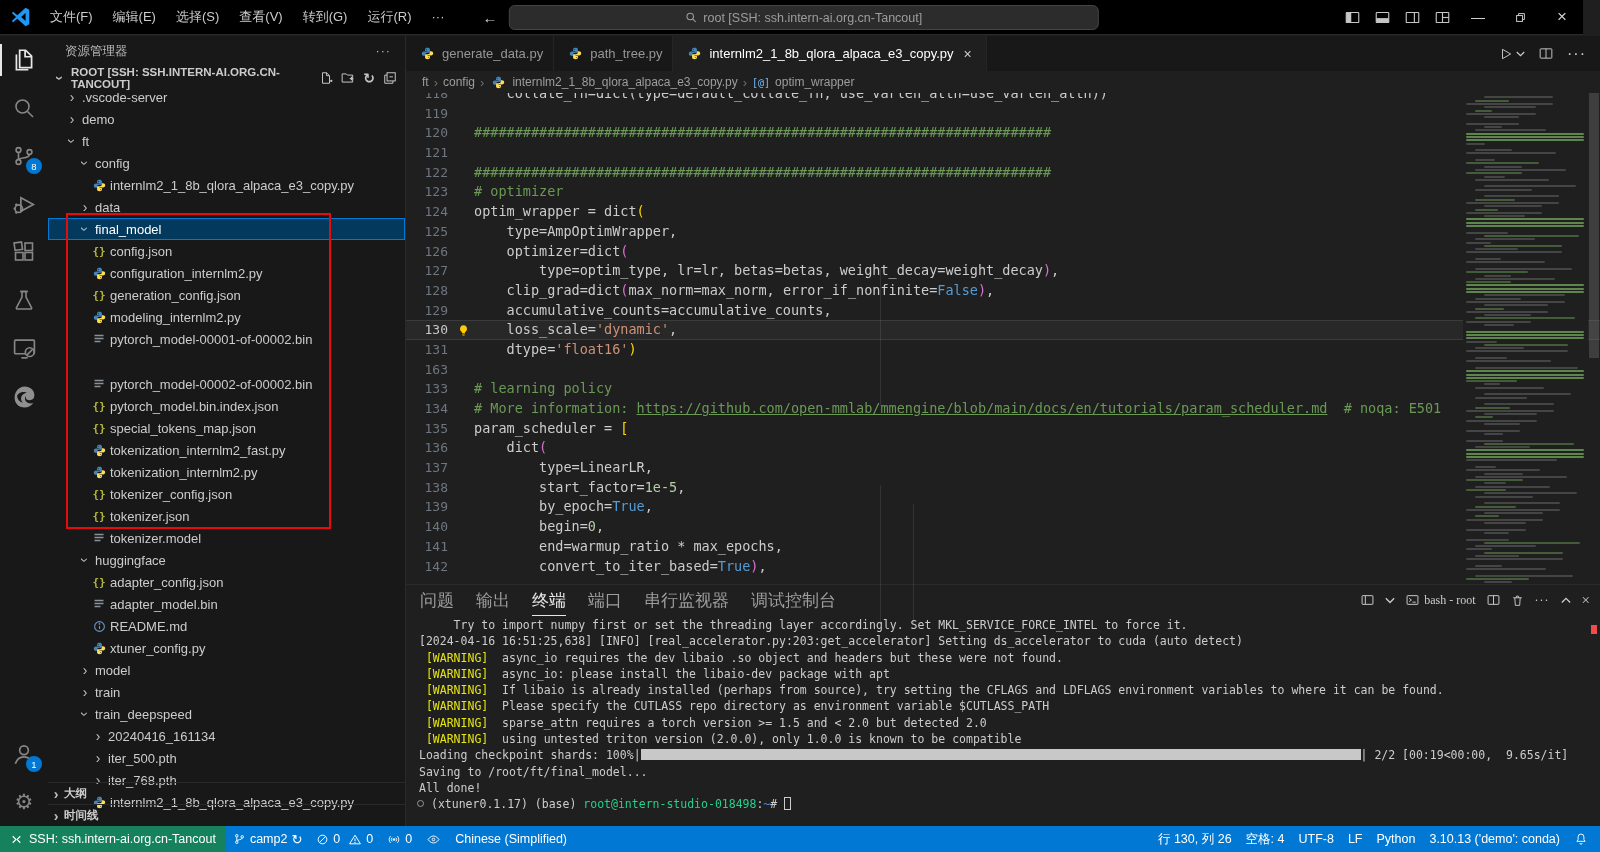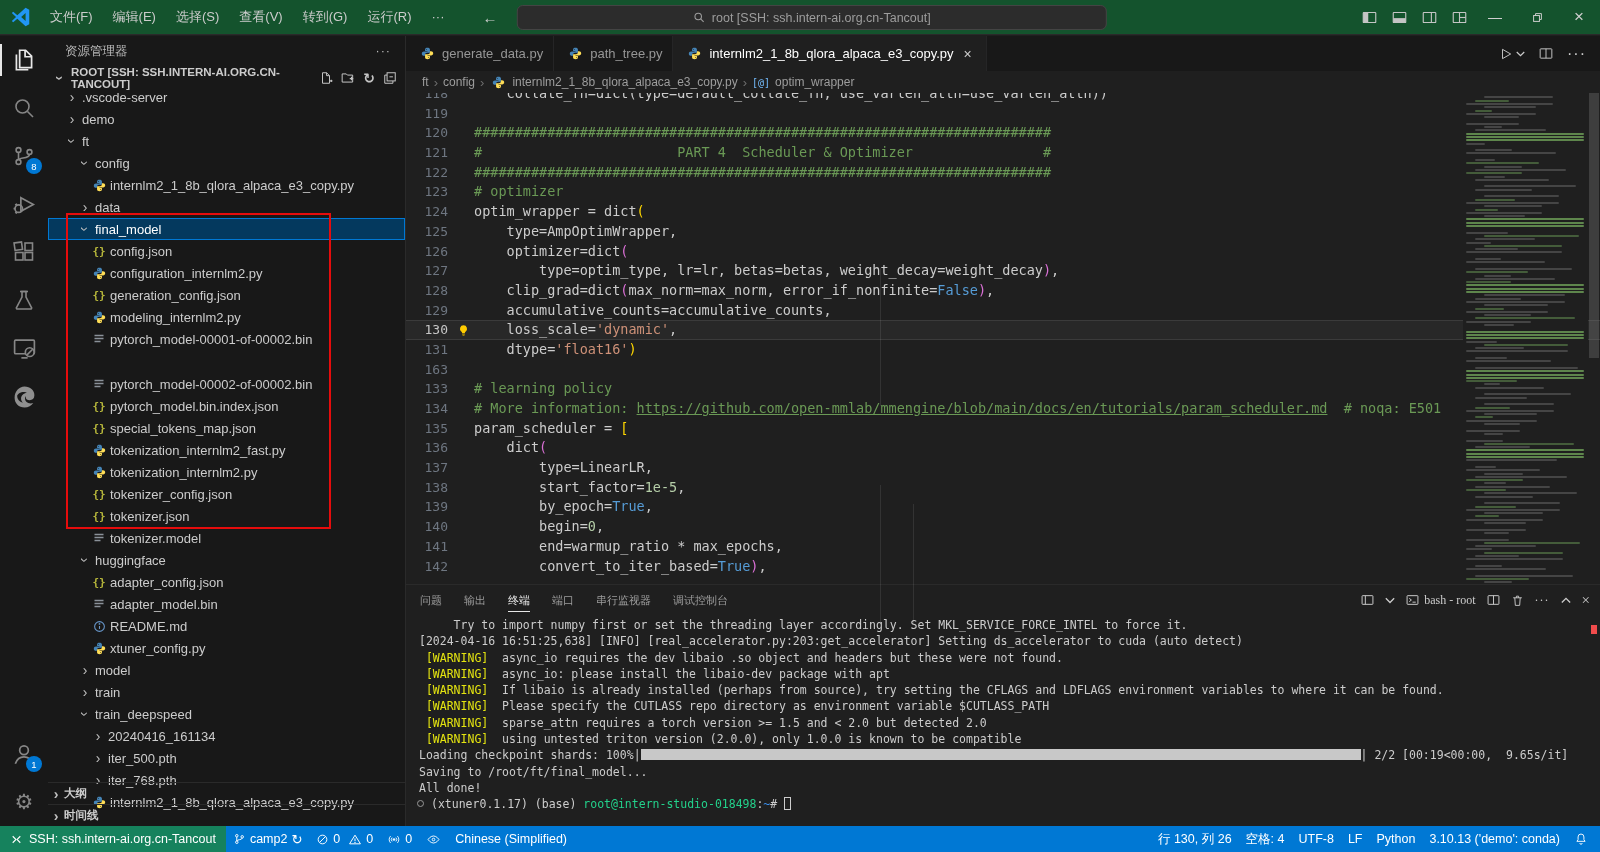--- a/index.html
+++ b/index.html
@@ -1,20 +1,20 @@
 <!DOCTYPE html>
 <html><head>
 <meta charset="utf-8">
 <style>
   * { box-sizing: border-box; margin: 0; padding: 0; }
   html,body { width:1600px; height:852px; overflow:hidden; }
   body { background:#1f1f1f; font-family:"Liberation Sans","DejaVu Sans",sans-serif; color:#cccccc; position:relative; }
 
   
-  #titlebar { position:absolute; top:0; left:0; right:0; height:35px; background:#14532d; border-bottom:1px solid #2a2a2a; display:flex; align-items:center; z-index:30;justify-content:flex-end; }
+  #titlebar { position:absolute; top:0; left:0; right:17px; height:35px; background:#000000; border-bottom:1px solid #2a2a2a; display:flex; align-items:center; z-index:30;justify-content:flex-end; }
   #vscode-logo { width:22px; height:22px; margin:0 8px 0 10px; flex:none; }
   #menus { display:flex; font-size:13px; color:#cccccc; }
   .menu-item { padding:0 10px; line-height:34px; cursor:default; }
   #nav-arrows { display:flex; gap:18px; margin-left:28px; color:#cfcfcf; font-size:15px; }
   #searchbox { position:absolute; left:50%; top:5px; transform:translateX(-48%); width:590px; height:25px; background:#2c2c2c; border:1px solid #444; border-radius:6px; display:flex; align-items:center; justify-content:center; gap:6px; color:#9d9d9d; font-size:12.5px; }
   #win-zone { margin-left:auto; display:flex; align-items:center; height:100%; }
   .layout-ic { width:30px; height:100%; display:flex; align-items:center; justify-content:center; color:#c5c5c5; }
   .winbtn { width:42px; height:100%; display:flex; align-items:center; justify-content:center; color:#cfcfcf; font-size:14px; }
 
   
@@ -67,21 +67,21 @@
   .indent-guide { position:absolute; width:1px; background:rgba(255,255,255,0.09); z-index:2; }
 
   #minimap { position:absolute; top:57px; right:12px; width:125px; bottom:0; background:#1f1f1f; overflow:hidden; }
   .mrow { position:absolute; height:2px; border-radius:1px; }
   #escroll { position:absolute; top:57px; right:0; width:12px; bottom:0; }
   #escroll-thumb { position:absolute; top:0; left:1px; right:1px; height:265px; background:rgba(121,121,121,0.35); }
 
   
   #panel { position:absolute; left:406px; top:584px; right:0; bottom:26px; background:#1f1f1f; border-top:1px solid #2a2a2a; }
   #panel-header { height:30px; display:flex; align-items:center; padding:0 10px 0 14px; }
-  .ptab { font-size:11px; color:#9d9d9d; margin-right:22px; padding:4px 0 3px; }
+  .ptab { font-size:17px; color:#9d9d9d; margin-right:22px; padding:4px 0 3px; }
   .ptab.active { color:#e7e7e7; border-bottom:1px solid #e7e7e7; }
   #panel-actions { margin-left:auto; display:flex; align-items:center; gap:11px; color:#cccccc; font-size:12px;font-family:Liberation Serif, serif; }
   #terminal { position:absolute; top:32px; left:0; right:14px; bottom:2px; padding-left:13px; font-family:"DejaVu Sans Mono","Liberation Mono",monospace; font-size:11.5px; color:#cccccc; }
   .trmrow { height:16.3px; line-height:16.3px; white-space:pre; }
   .tp{color:#cccccc} .tw{color:#e5e510} .tg{color:#23d18b} .tb{color:#3b8eea}
   .pbar { display:inline-block; width:720px; height:11px; background:#c8c8c8; vertical-align:-1px; }
   .cur { display:inline-block; width:7px; height:13px; border:1px solid #cccccc; vertical-align:-2px; }
   .dot { display:inline-block; width:7px; height:7px; border:1px solid #979797; border-radius:50%; margin-right:7px; margin-left:-2px; vertical-align:1px; }
   #term-mark { position:absolute; right:3px; top:40px; width:6px; height:9px; background:#f14c4c; }
 
@@ -539,21 +539,21 @@
       </span>
       <span>internlm2_1_8b_qlora_alpaca_e3_copy.py</span>
       <span class="bc-sep">›</span>
       <span class="sym-ic">[@]</span>
       <span>optim_wrapper</span>
     </div>
   <div id="code">
       <div class="crow"><span class="ln">118</span><span class="bulbslot"></span><span class="ctext"><span class="pl">    collate_fn=dict(type=default_collate_fn, use_varlen_attn=use_varlen_attn))</span></span></div>
       <div class="crow"><span class="ln">119</span><span class="bulbslot"></span><span class="ctext"></span></div>
       <div class="crow"><span class="ln">120</span><span class="bulbslot"></span><span class="ctext"><span class="cm">#######################################################################</span></span></div>
-      <div class="crow"><span class="ln">121</span><span class="bulbslot"></span><span class="ctext"><span class="cm">#                        PART 4  Scheduler &amp; Optimizer                #</span></span></div>
+      <div class="crow"><span class="ln">121</span><span class="bulbslot"></span></div>
       <div class="crow"><span class="ln">122</span><span class="bulbslot"></span><span class="ctext"><span class="cm">#######################################################################</span></span></div>
       <div class="crow"><span class="ln">123</span><span class="bulbslot"></span><span class="ctext"><span class="cm"># optimizer</span></span></div>
       <div class="crow"><span class="ln">124</span><span class="bulbslot"></span><span class="ctext"><span class="pl">optim_wrapper = dict</span><span class="b1">(</span></span></div>
       <div class="crow"><span class="ln">125</span><span class="bulbslot"></span><span class="ctext"><span class="pl">    type=AmpOptimWrapper,</span></span></div>
       <div class="crow"><span class="ln">126</span><span class="bulbslot"></span><span class="ctext"><span class="pl">    optimizer=dict</span><span class="b2">(</span></span></div>
       <div class="crow"><span class="ln">127</span><span class="bulbslot"></span><span class="ctext"><span class="pl">        type=optim_type, lr=lr, betas=betas, weight_decay=weight_decay</span><span class="b2">)</span><span class="pl">,</span></span></div>
       <div class="crow"><span class="ln">128</span><span class="bulbslot"></span><span class="ctext"><span class="pl">    clip_grad=dict</span><span class="b2">(</span><span class="pl">max_norm=max_norm, error_if_nonfinite=</span><span class="kw">False</span><span class="b2">)</span><span class="pl">,</span></span></div>
       <div class="crow"><span class="ln">129</span><span class="bulbslot"></span><span class="ctext"><span class="pl">    accumulative_counts=accumulative_counts,</span></span></div>
       <div class="crow cur-line"><span class="ln">130</span><span class="bulbslot"><svg class="ic" width="13" height="13" viewBox="0 0 24 24">
             <path fill="#ffcc00" d="M12 2.5a6.5 6.5 0 00-3.8 11.8c.9.7 1.3 1.4 1.3 2.7h5c0-1.3.4-2 1.3-2.7A6.5 6.5 0 0012 2.5z"></path>

